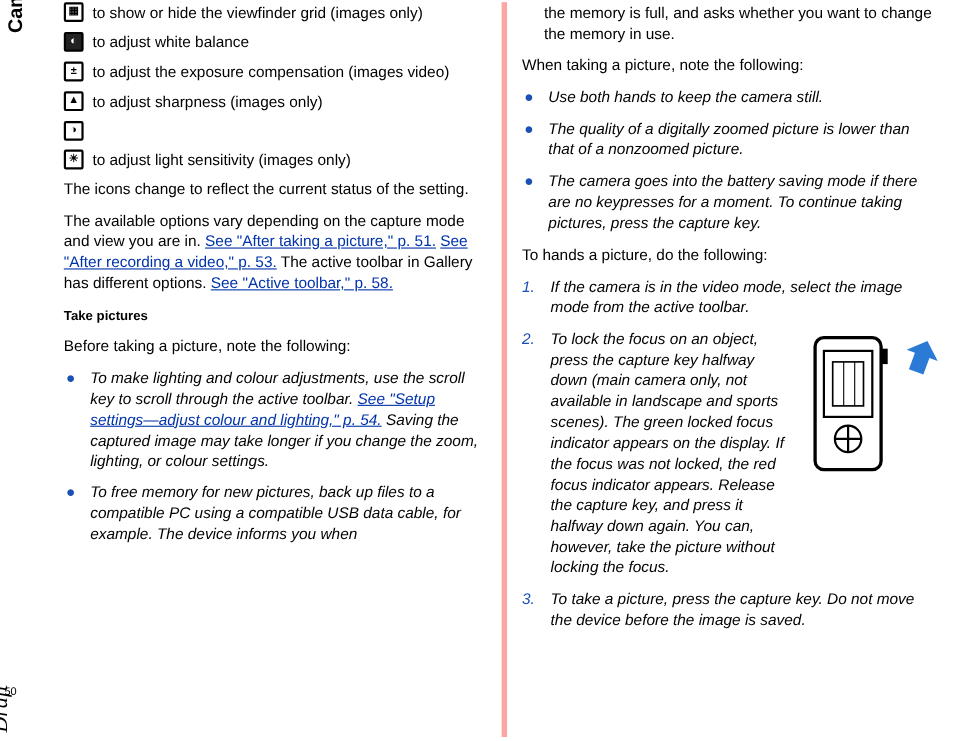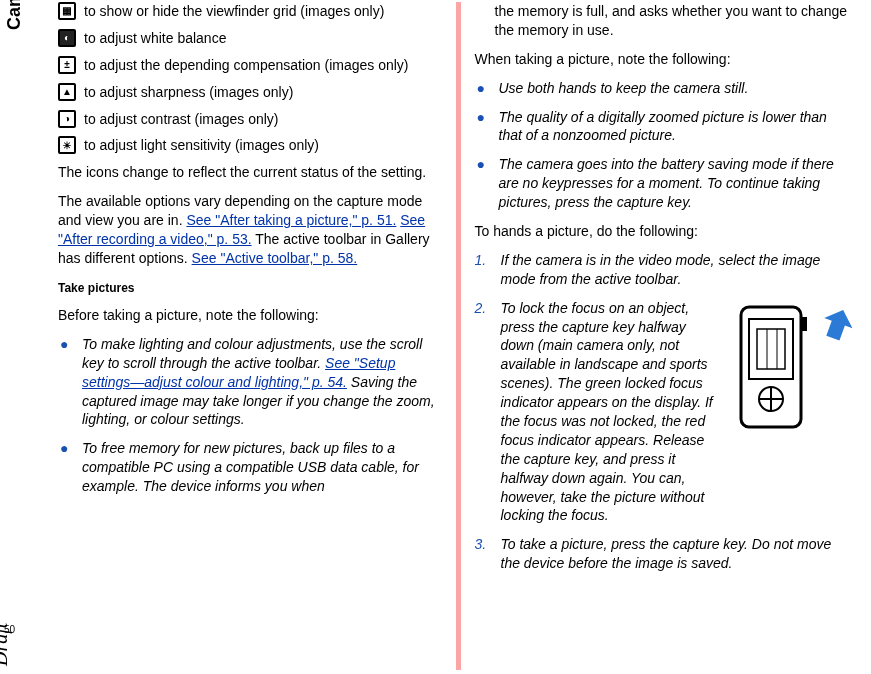--- a/index.html
+++ b/index.html
@@ -138,29 +138,28 @@
     <div class="icon-line">
       <span class="icon-box">▦</span>
       <span> to show or hide the viewfinder grid (images only)</span>
     </div>
     <div class="icon-line">
       <span class="icon-box dark">◐</span>
       <span> to adjust white balance</span>
     </div>
     <div class="icon-line">
       <span class="icon-box">±</span>
-      <span> to adjust the depending compensation (images only)</span>
+      <span> to adjust the exposure compensation (images video)</span>
     </div>
     <div class="icon-line">
       <span class="icon-box">▲</span>
       <span> to adjust sharpness (images only)</span>
     </div>
     <div class="icon-line">
       <span class="icon-box">◑</span>
-      <span> to adjust contrast (images only)</span>
     </div>
     <div class="icon-line">
       <span class="icon-box">☀</span>
       <span> to adjust light sensitivity (images only)</span>
     </div>
 
     <p>The icons change to reflect the current status of the setting.</p>
 
     <p>
       <span>The available options vary depending on the capture mode and view you are in. </span>

